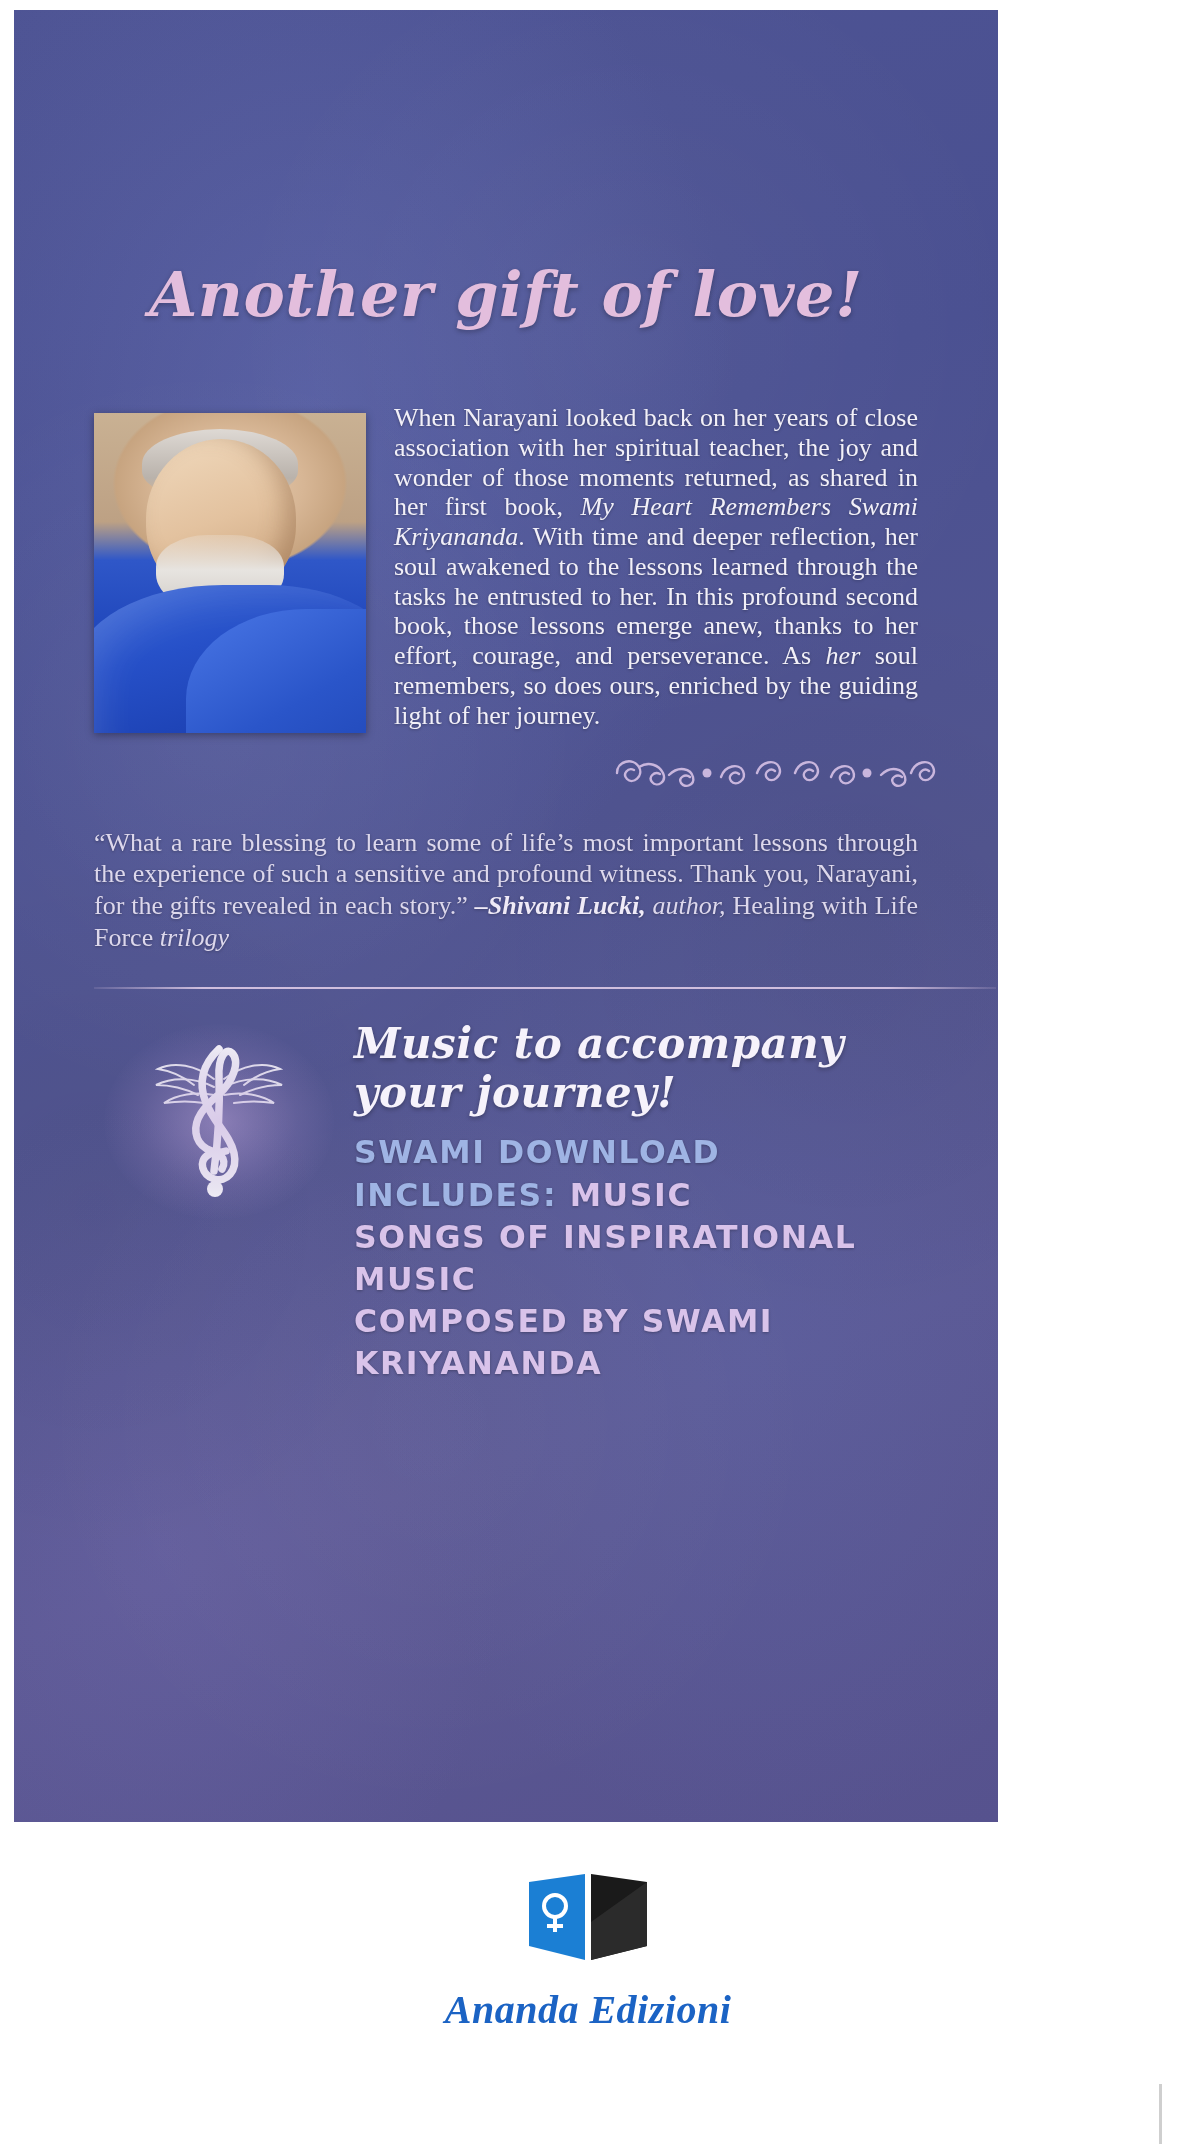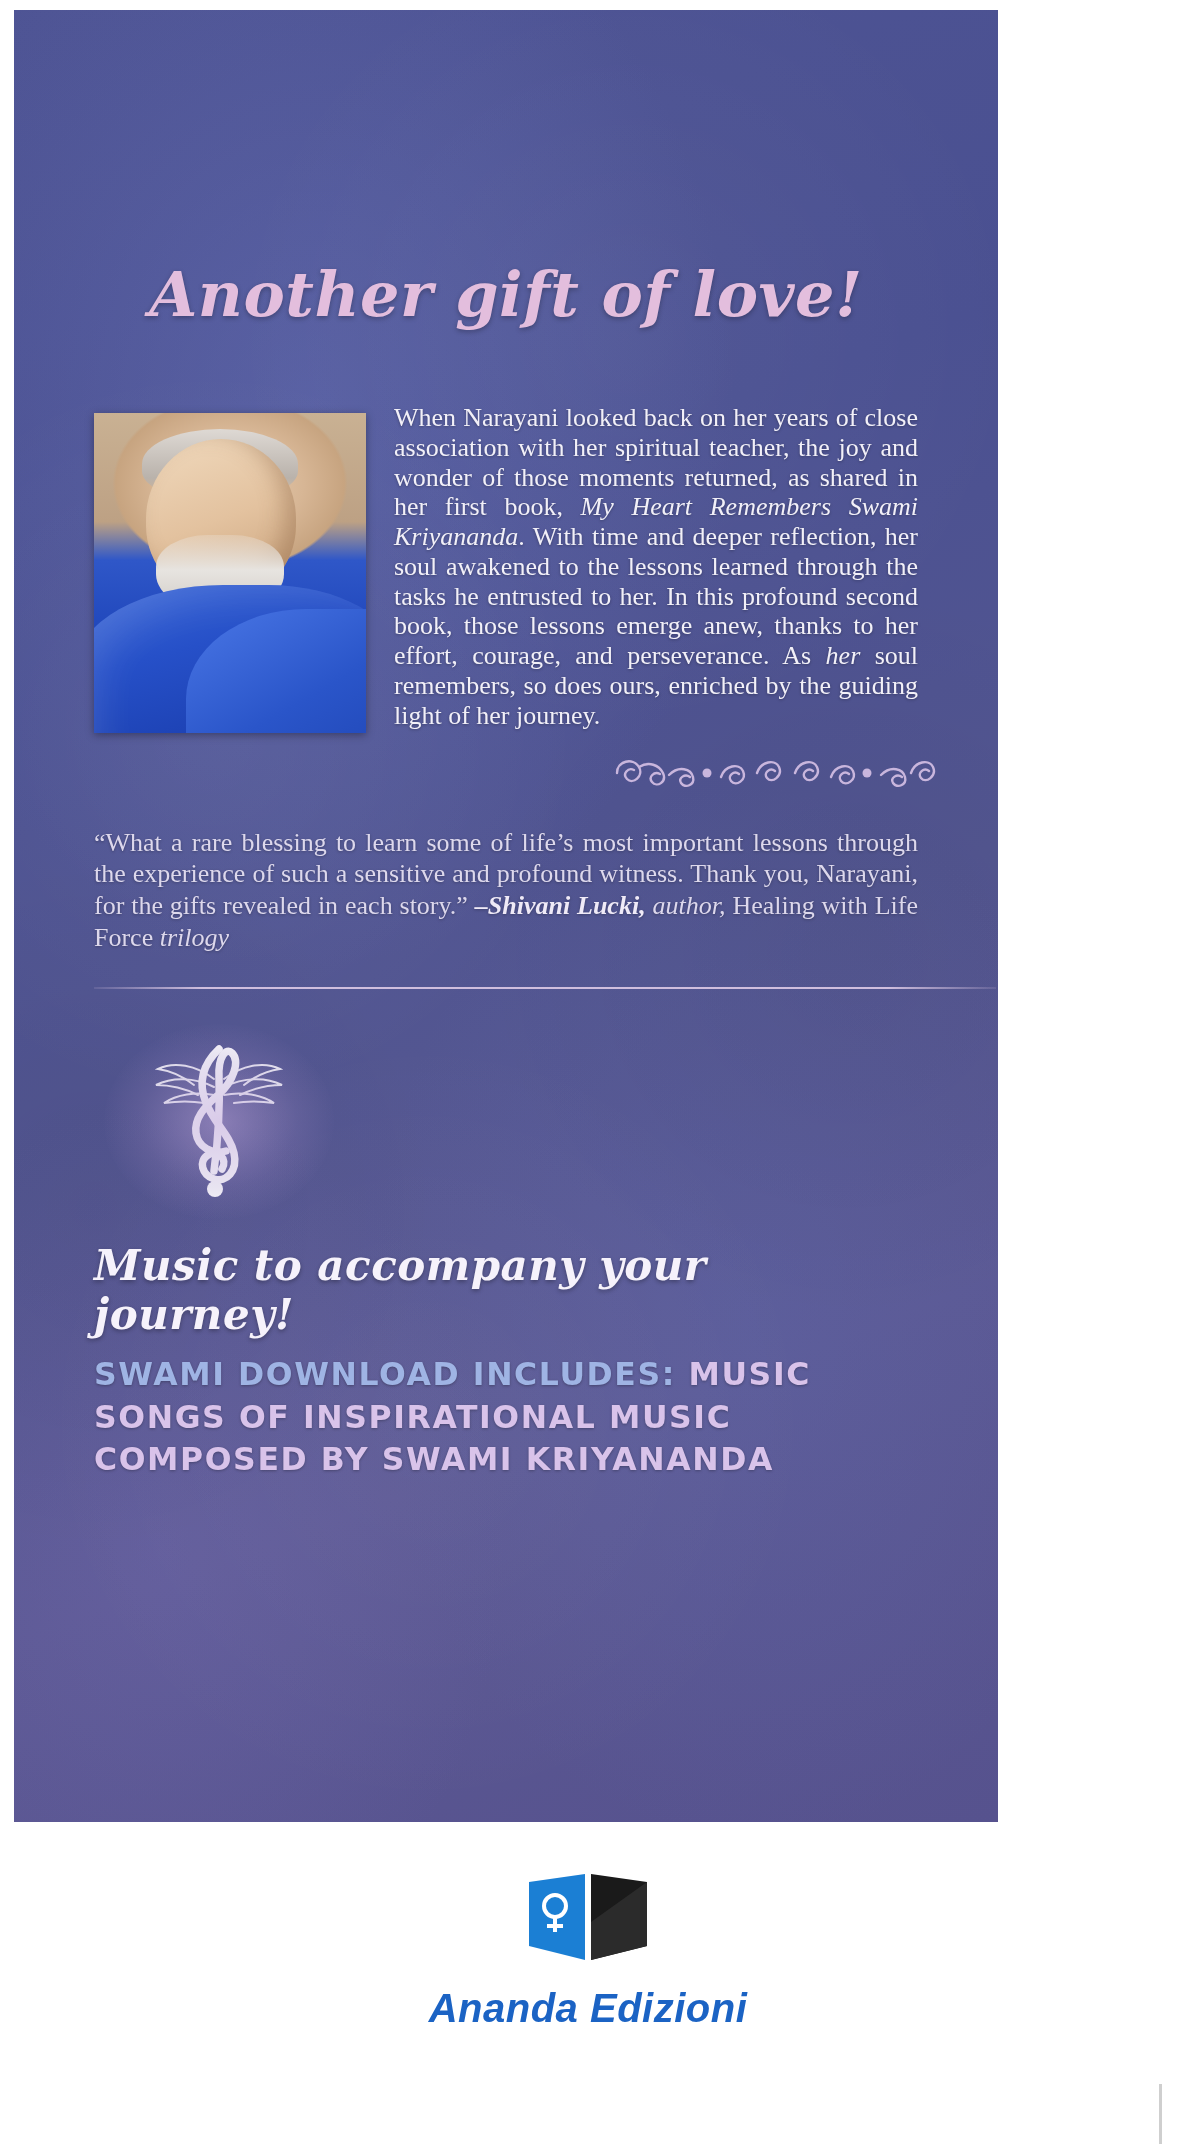--- a/index.html
+++ b/index.html
@@ -189,21 +189,20 @@
     height: 2px;
     background: linear-gradient(90deg, rgba(200,180,215,0.15), rgba(214,196,226,0.95) 12%, rgba(214,196,226,0.95) 88%, rgba(200,180,215,0.15));
   }
 
   
   .music-block {
     margin-top: 26px;
     display: flex;
     align-items: flex-start;
     gap: 10px;
-    flex-direction: column;
   }
   .music-icon-wrap {
     width: 250px;
     min-width: 250px;
     height: 212px;
     position: relative;
     display: flex;
     align-items: center;
     justify-content: center;
   }
@@ -255,21 +254,21 @@
     padding-top: 38px;
     box-sizing: border-box;
   }
   .logo-mark {
     width: 150px;
     height: 118px;
     position: relative;
     margin-bottom: 8px;
   }
   .publisher-name {
-    font-family: Liberation Sans, sans-serif;
+    font-family: Liberation Serif, serif;
     font-style: italic;
     font-weight: bold;
     font-size: 40px;
     color: #1b63c4;
     letter-spacing: 0.5px;
   }
   .footer-rule {
     position: absolute;
     right: 0;
     top: 262px;

